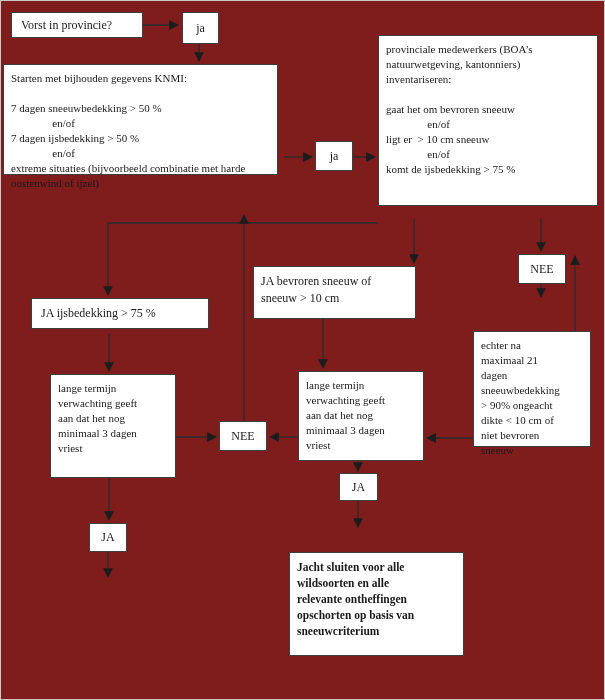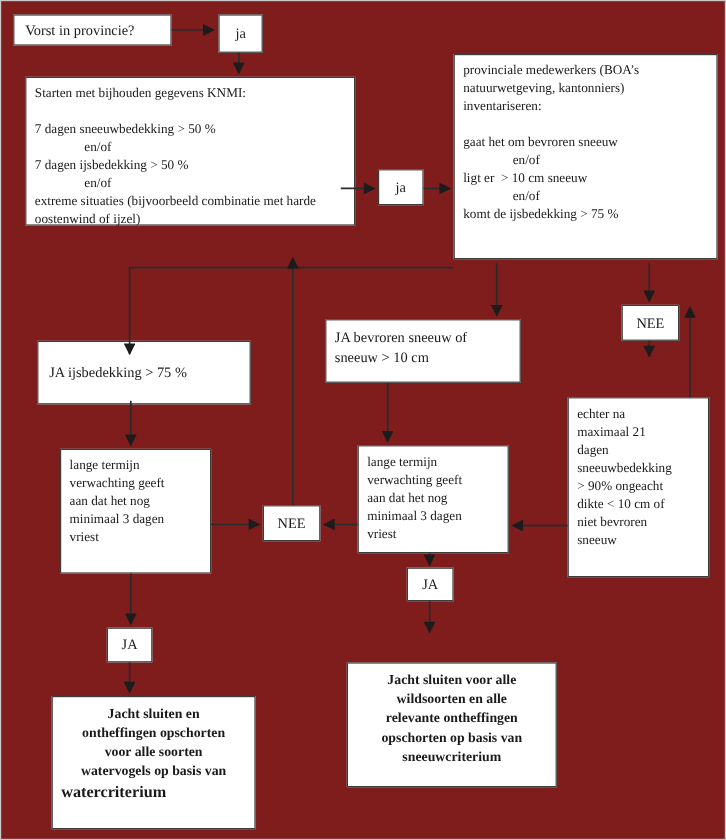--- a/index.html
+++ b/index.html
@@ -29,21 +29,21 @@
   .node.center{
     display:flex;align-items:center;justify-content:center;text-align:right;
   }
   .node.center .txt{
     padding:0 4px;
     white-space:nowrap;
     font-size:12px;
   }
   .node.vcen{display:flex;align-items:center;}
   .node.vcen .txt{padding:0 9px;white-space:nowrap;font-size:12px;}
-  .bold .txt{font-weight:700;font-size:11.5px;line-height:16px;text-align:center;}
+  .bold .txt{font-weight:700;font-size:11.5px;line-height:16px;}
   .emph{
     display:block;
     font-weight:700;
     font-size:13.5px;
     line-height:18px;
     padding:0 7px;
   }
   svg.wires{position:absolute;left:0;top:0;pointer-events:none;}
   .big{font-size:12.5px;}
 </style>
@@ -53,62 +53,62 @@
 <div id="stage">
 
   <div class="node vcen" style="left:10px;top:11px;width:132px;height:26px">
     <span class="txt big">Vorst in provincie?</span>
   </div>
 
   <div class="node center" style="left:181px;top:11px;width:37px;height:32px">
     <span class="txt">ja</span>
   </div>
 
-  <div class="node" style="left:20px;top:63px;width:275px;height:124px">
+  <div class="node" style="left:2px;top:63px;width:275px;height:111px">
     <span class="txt">Starten met bijhouden gegevens KNMI:
 
 7 dagen sneeuwbedekking &gt; 50 %
                en/of
 7 dagen ijsbedekking &gt; 50 %
                en/of
 extreme situaties (bijvoorbeeld combinatie met harde
 oostenwind of ijzel)</span>
   </div>
 
   <div class="node center" style="left:314px;top:140px;width:38px;height:30px">
     <span class="txt">ja</span>
   </div>
 
-  <div class="node" style="left:377px;top:44px;width:220px;height:171px">
+  <div class="node" style="left:377px;top:34px;width:220px;height:171px">
     <span class="txt">provinciale medewerkers (BOA’s
 natuurwetgeving, kantonniers)
 inventariseren:
 
 gaat het om bevroren sneeuw
                en/of
 ligt er  &gt; 10 cm sneeuw
                en/of
 komt de ijsbedekking &gt; 75 %</span>
   </div>
 
-  <div class="node" style="left:270px;top:265px;width:163px;height:53px">
+  <div class="node" style="left:252px;top:265px;width:163px;height:53px">
     <span class="txt" style="font-size:12px;line-height:17px">JA bevroren sneeuw of
 sneeuw &gt; 10 cm</span>
   </div>
 
-  <div class="node vcen" style="left:30px;top:283px;width:178px;height:53px">
+  <div class="node vcen" style="left:30px;top:297px;width:178px;height:31px">
     <span class="txt">JA ijsbedekking &gt; 75 %</span>
   </div>
 
   <div class="node center" style="left:517px;top:253px;width:48px;height:30px">
     <span class="txt">NEE</span>
   </div>
 
 
-  <div class="node" style="left:472px;top:330px;width:118px;height:150px">
+  <div class="node" style="left:472px;top:330px;width:118px;height:116px">
     <span class="txt">echter na
 maximaal 21
 dagen
 sneeuwbedekking
 &gt; 90% ongeacht
 dikte &lt; 10 cm of
 niet bevroren
 sneeuw</span>
   </div>
 
@@ -133,27 +133,20 @@
   </div>
 
   <div class="node center" style="left:88px;top:522px;width:38px;height:29px">
     <span class="txt">JA</span>
   </div>
 
   <div class="node center" style="left:338px;top:472px;width:39px;height:28px">
     <span class="txt">JA</span>
   </div>
 
-  <div class="node bold" style="left:42px;top:579px;width:170px;height:111px">
-    <span class="txt" style="padding-bottom:0">Jacht sluiten en
-ontheffingen opschorten
-voor alle soorten
-watervogels op basis van</span>
-    <span class="emph">watercriterium</span>
-  </div>
 
   <div class="node bold" style="left:288px;top:551px;width:175px;height:104px">
     <span class="txt">Jacht sluiten voor alle
 wildsoorten en alle
 relevante ontheffingen
 opschorten op basis van
 sneeuwcriterium</span>
   </div>
 
   <svg class="wires" width="605" height="700" viewBox="0 0 605 700">

